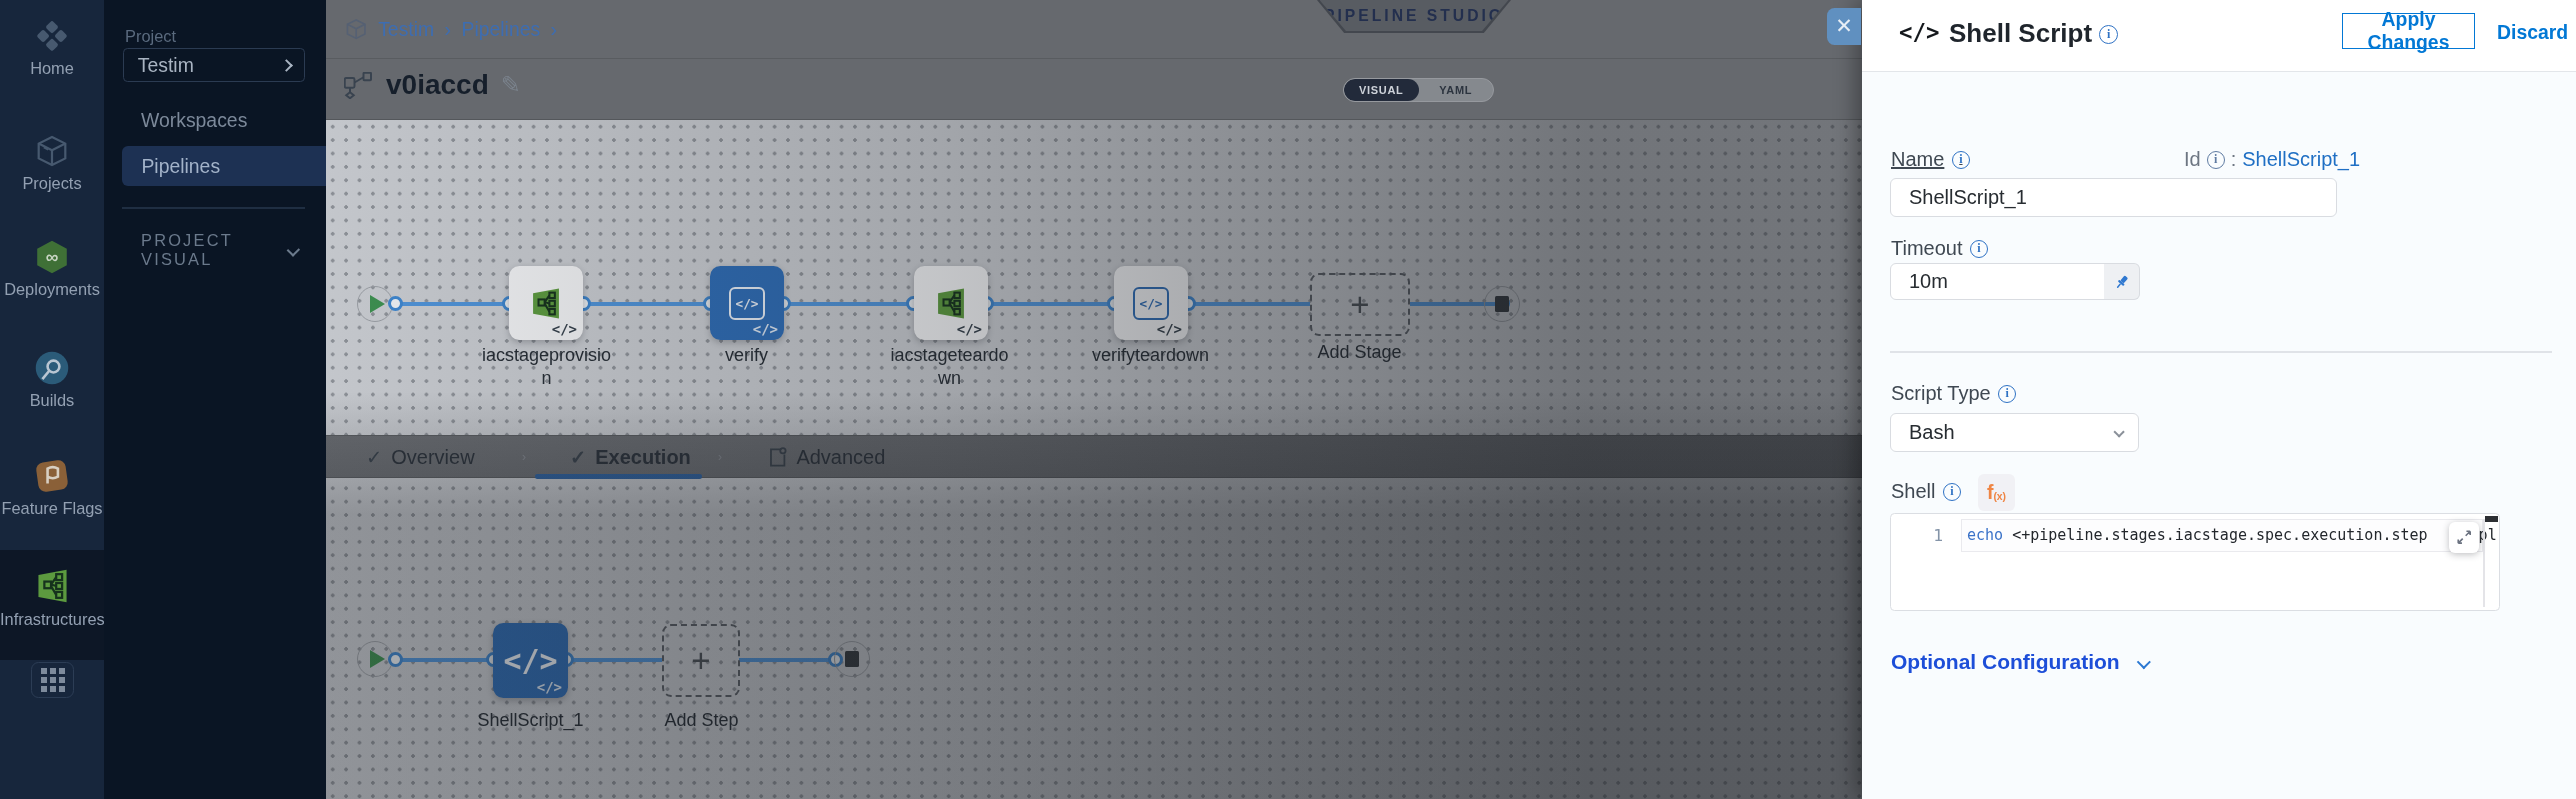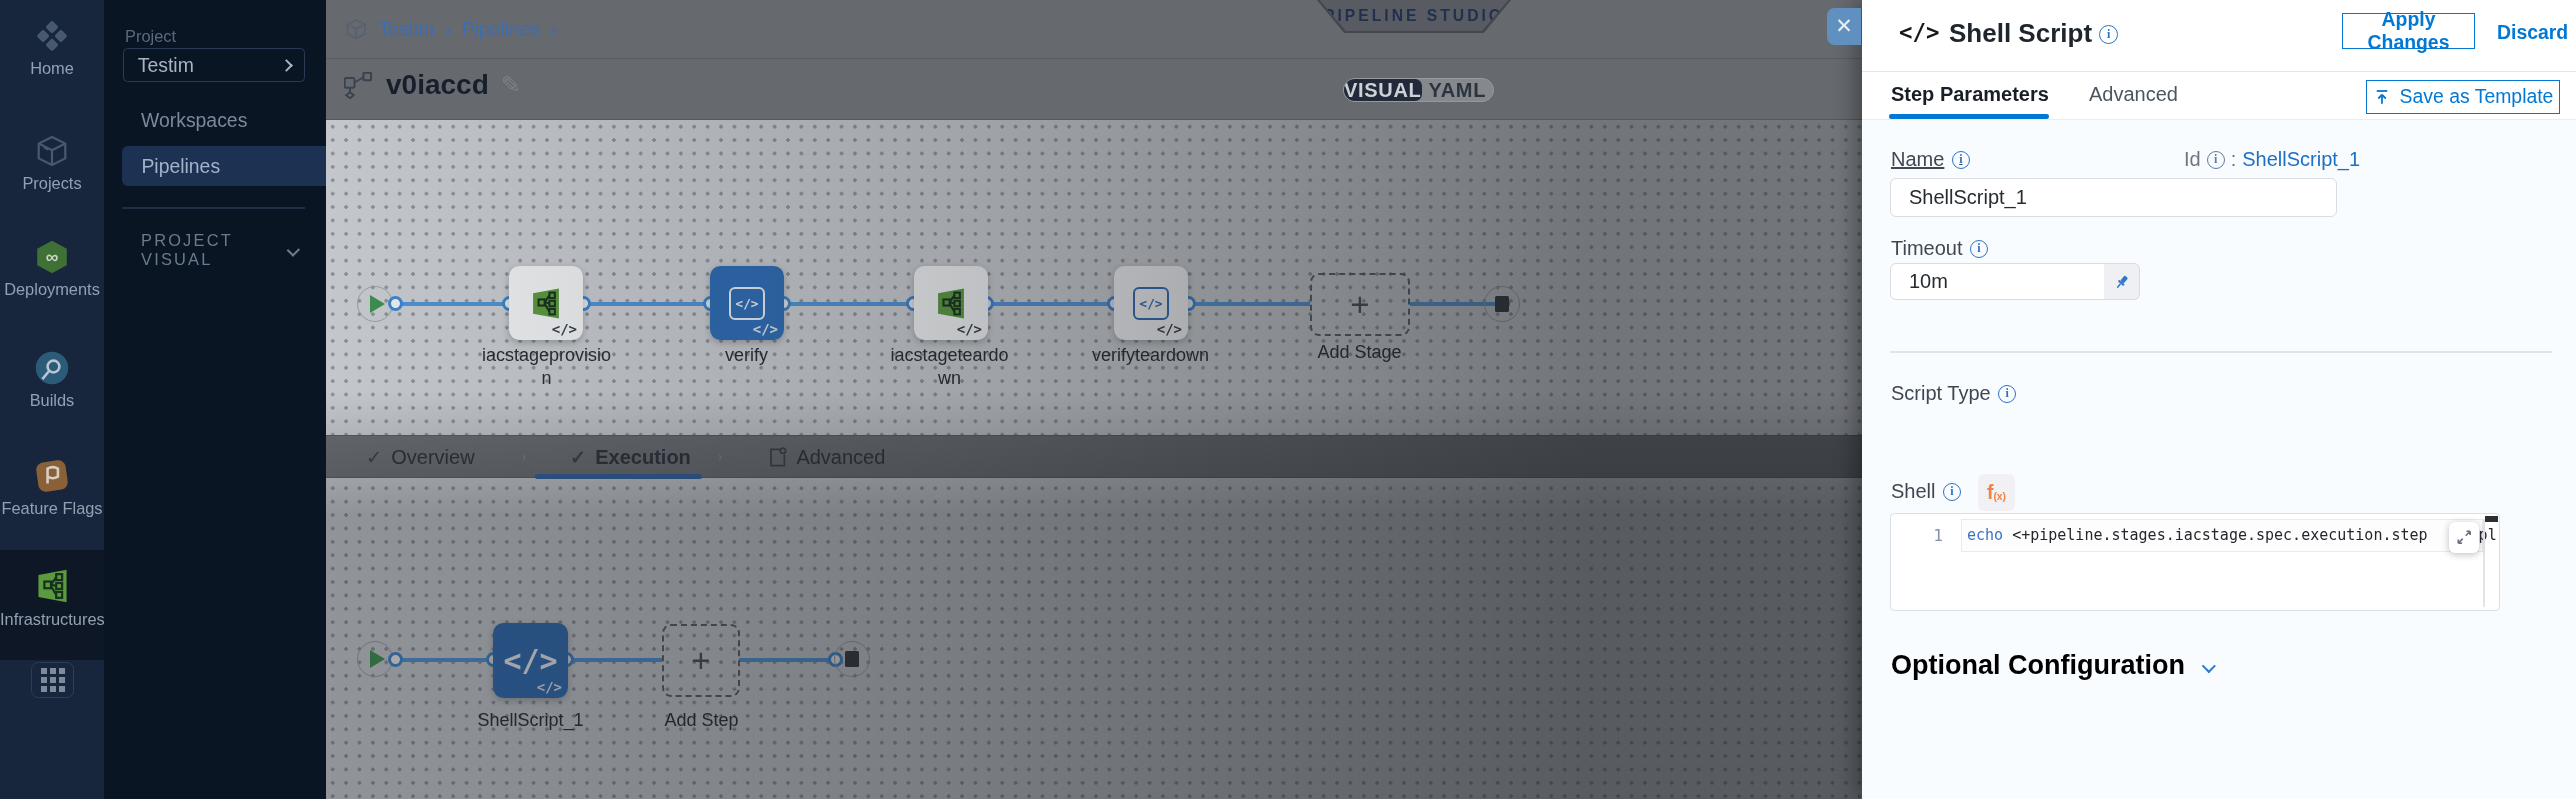--- a/index.html
+++ b/index.html
@@ -28,21 +28,21 @@
   
   #main-header { left:326px; top:0; width:1536px; height:120px; background:#66696e; border-bottom:1.5px solid #54575b; z-index:2; }
   .hdr-row1 { position:absolute; left:0; top:0; width:100%; height:59px; border-bottom:1.5px solid #595c60; }
   .crumbs { position:absolute; left:19.4px; top:0; height:59px; display:flex; align-items:center; gap:10.4px; color:#3d6db2; font-size:19.4px; }
   .badge-outer { position:absolute; left:991px; top:0; width:194px; height:33px; background:#43474e; clip-path:polygon(0 0,100% 0,86% 100%,14% 100%); display:flex; align-items:flex-start; justify-content:center; }
   .badge-inner { width:189px; height:31px; background:#585c62; clip-path:polygon(0 0,100% 0,86% 100%,14% 100%); display:flex; align-items:center; justify-content:center; color:#232f4e; font-size:15.7px; font-weight:bold; letter-spacing:3px; }
   .title-row { position:absolute; left:18px; top:69px; display:flex; align-items:center; gap:12px; }
   .pipe-title { font-size:28px; font-weight:bold; color:#161f2b; }
   .pencil { font-size:24px; color:#7a828c; }
   .toggle { position:absolute; left:1017px; top:78px; width:151px; height:24px; border:1.5px solid #96999e; border-radius:13.4px; display:flex; overflow:hidden; background:#85898e; }
-  .toggle .seg { flex:1; display:flex; align-items:center; justify-content:center; font-size:20px; font-weight:bold; letter-spacing:0.7px;border-radius:7px; }
+  .toggle .seg { flex:1; display:flex; align-items:center; justify-content:center; font-size:11px; font-weight:bold; letter-spacing:0.7px; }
   .seg-on { background:#222a3a; color:#cdd2d9; border-radius:12px; }
   .seg-off { color:#2c343f; }
   
   #canvas { left:326px; top:120px; width:1536px; height:679px; background:#c9ccd1; background-image:radial-gradient(rgba(70,76,84,.45) 1.9px, transparent 1.9px); background-size:13.4px 13.4px; z-index:1; overflow:hidden; }
   #canvas-dim { position:absolute; left:0; top:0; width:100%; height:100%; z-index:5; pointer-events:none;
      background: linear-gradient(to bottom, rgba(28,31,36,0) 40%, rgba(28,31,36,.30) 58%),
                  linear-gradient(to right, rgba(28,31,36,.03) 0%, rgba(28,31,36,.22) 40%, rgba(28,31,36,.5) 82%); }
   .pline { position:absolute; height:3.7px; background:#4f93d8; }
   .ring { position:absolute; width:15px; height:15px; border:3.7px solid #3e86cf; background:#edf1f5; border-radius:50%; }
   .start-circle,.end-circle { position:absolute; width:36px; height:36px; border:1.5px solid #9b9fa5; border-radius:50%; display:flex; align-items:center; justify-content:center; }
@@ -379,35 +379,20 @@
   <div class="drawer-topbar"></div>
 
   <div class="drawer-head">
     <span class="dh-icon">&lt;/&gt;</span>
     <span class="dh-title">Shell Script</span>
     <span class="info-ic abs" style="left:237px;top:25px;">i</span>
     <button class="btn-outline abs" style="left:480px;top:13.4px;width:133px;height:36px;">Apply Changes</button>
     <span class="abs" style="left:635px;top:21px;font-size:19.4px;font-weight:bold;color:#0278d5;cursor:pointer;">Discard</span>
   </div>
 
-  <div class="drawer-tabs">
-    <div class="dtab" style="left:29px;font-weight:bold;color:#191e24;">Step Parameters</div>
-    <div class="dtab" style="left:227px;color:#4d5560;">Advanced</div>
-    <div class="dtab-underline"></div>
-    <button class="btn-outline abs" style="left:504px;top:7.5px;width:194px;height:34px;gap:9px;font-weight:normal;">
-      <svg width="18" height="18" viewBox="0 0 24 24">
-        <g fill="none" stroke="#0278d5" stroke-width="2.4">
-            <path d="M5 4 H19"></path>
-            <path d="M12 21 V9"></path>
-            <path d="M12 9 L7 14 M12 9 L17 14"></path>
-          </g>
-      </svg>
-      <span>Save as Template</span>
-    </button>
-  </div>
 
   <div class="fld-label" style="left:29px;top:148px;text-decoration:underline;">
     <span>Name</span>
     <span class="info-ic" style="width:18px;height:18px;">i</span>
   </div>
   <div class="fld-label" style="left:322px;top:148px;gap:6px;">
     <span style="color:#6d7682;">Id</span>
     <span class="info-ic" style="width:18px;height:18px;color:#5f7ba2;">i</span>
     <span style="color:#6d7682;">:</span>
     <span style="color:#1f6fc4;">ShellScript_1</span>
@@ -431,20 +416,24 @@
           <rect x="11" y="15" width="2" height="7" rx="1"></rect>
         </g>
     </svg>
   </div>
 
   <div class="divider" style="left:28px;top:351px;width:662px;"></div>
 
   <div class="fld-label" style="left:29px;top:382px;">
     <span>Script Type</span>
     <span class="info-ic" style="width:18px;height:18px;">i</span>
+  </div>
+  <div class="input" style="left:28px;top:413px;width:249px;height:39px;justify-content:space-between;padding-right:15px;">
+    <span>Bash</span>
+    <span class="chev-d" style="color:#8a9099;width:8.2px;height:8.2px;"></span>
   </div>
 
   <div class="fld-label" style="left:29px;top:480px;">
     <span>Shell</span>
     <span class="info-ic" style="width:18px;height:18px;">i</span>
   </div>
   <div class="fx-badge">
     <span>f</span>
       <span class="fx-sub">(x)</span>
   </div>
@@ -461,17 +450,17 @@
       <svg width="16.4" height="16.4" viewBox="0 0 22 22">
         <g fill="none" stroke="#6b7280" stroke-width="2.2">
           <path d="M13 9 L19 3 M19 3 H14 M19 3 V8"></path>
           <path d="M9 13 L3 19 M3 19 H8 M3 19 V14"></path>
         </g>
       </svg>
     </div>
   </div>
 
   <div class="abs" style="left:29px;top:650px;display:flex;align-items:center;gap:19.4px;cursor:pointer;">
-    <span style="font-size:27px;font-weight:bold;color:#000000;">Optional Configuration</span>
+    <span style="font-size:21px;font-weight:bold;color:#1d4ed8;">Optional Configuration</span>
     <span class="chev-d" style="color:#2b78d2;"></span>
   </div>
 </section>
 
 
 </body></html>

